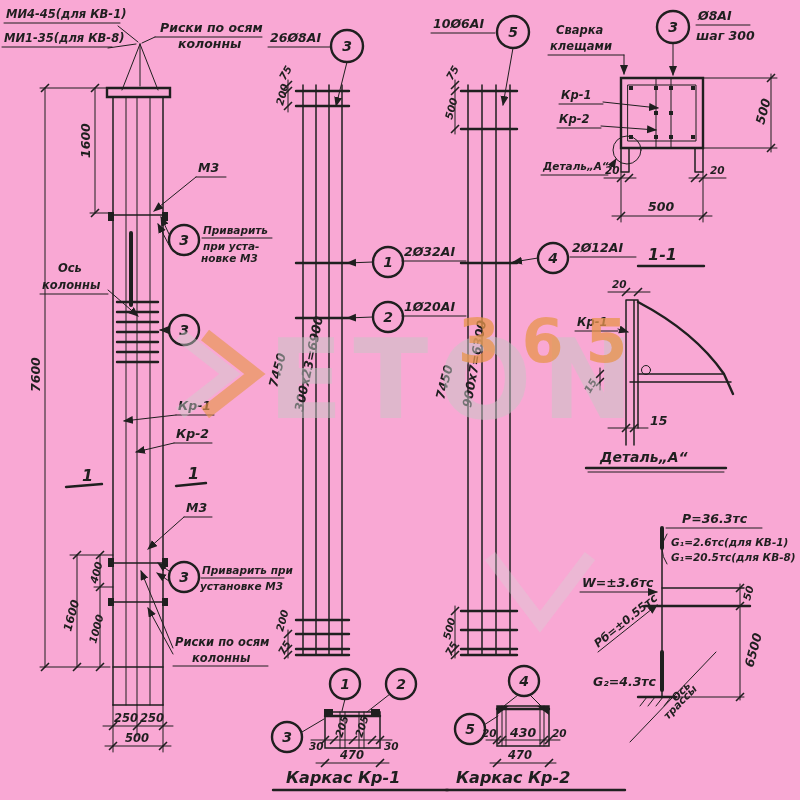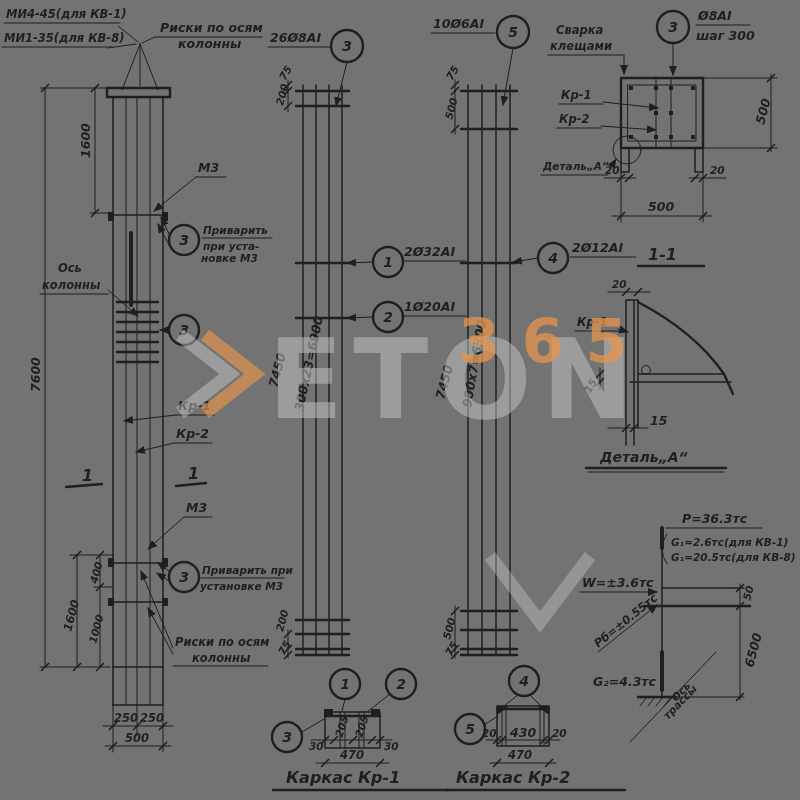--- a/index.html
+++ b/index.html
@@ -1,16 +1,16 @@
 <!DOCTYPE html>
 <html><head>
 <meta charset="utf-8">
 <style>
   html,body{margin:0;padding:0;background:#e8e8e8;}
-  #stage{width:800px;height:800px;background:#737373;position:relative;overflow:hidden;}
+  #stage{width:800px;height:800px;background:#f9a8d4;position:relative;overflow:hidden;}
   svg{display:block;}
   .ln{stroke:#1f1f1f;fill:none;stroke-width:1.5;stroke-linecap:round;}
   .thin{stroke-width:1;}
   .thk{stroke-width:2.4;}
   .fat{stroke-width:4;}
   .fill{fill:#1f1f1f;stroke:none;}
   .tick{stroke:#1f1f1f;stroke-width:1.6;fill:none;}
   .t{font-family:"DejaVu Sans",sans-serif;font-style:italic;font-weight:bold;fill:#1f1f1f;}
   .s10{font-size:10.5px;}.s11{font-size:11.5px;}.s12{font-size:12.5px;}.s14{font-size:14px;}.s16{font-size:16px;}
   .mid{text-anchor:middle;}

